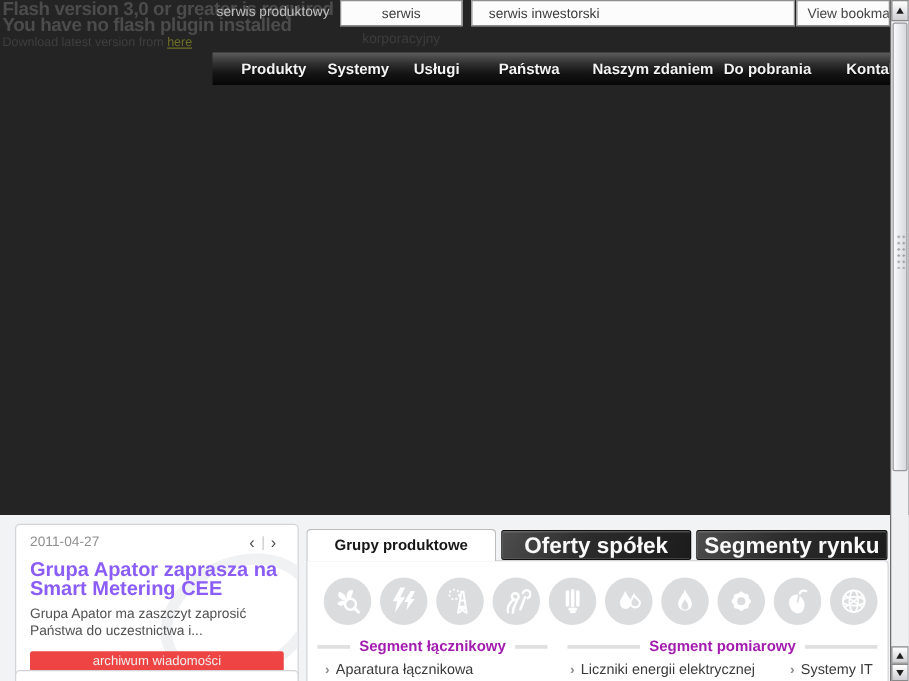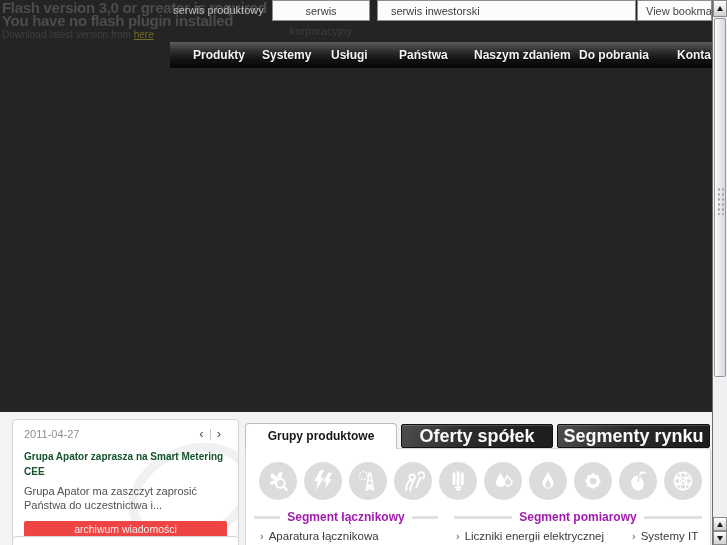--- a/index.html
+++ b/index.html
@@ -33,21 +33,21 @@
   #news-box { position:absolute; left:12px; top:419px; width:227px; background:#fff; border:1px solid #d2d4d8;
               border-radius:4px; padding:8px 11px 11px 11px; z-index:2; overflow:hidden; }
   #news-watermark { position:absolute; right:-18px; top:26px; width:130px; height:96px; border:9px solid #f0f1f3;
                     border-radius:50%; transform:rotate(-24deg); z-index:0; }
   .news-inner { position:relative; z-index:1; }
   #news-head { display:flex; justify-content:space-between; align-items:center; }
   #news-date { font-size:11px; color:#8f8f8f; }
   #news-arrows { display:flex; align-items:center; }
   .news-arrow { font-size:13px; color:#4a4a4a; padding:0 6px; cursor:pointer; line-height:12px; }
   #arrow-divider { width:1px; height:11px; background:#c8c8c8; }
-  #news-title { margin-top:9px; font-size:10px; font-weight:bold; color:#14532d; line-height:15px; cursor:pointer; }
+  #news-title { margin-top:9px; font-size:16px; font-weight:bold; color:#8b5cf6; line-height:15px; cursor:pointer; }
   #news-excerpt { margin-top:5px; font-size:11px; color:#515151; line-height:14px; }
   #news-archive { margin-top:9px; height:16px; background:#ef4444; border-radius:2px; color:#eee;
                   font-size:10.5px; line-height:16px; text-align:center; cursor:pointer; }
 
   
   #shortcuts-box { position:absolute; left:12px; top:536px; width:227px; height:44px; background:#fff;
                    border:1px solid #d2d4d8; border-radius:4px; padding:8px 11px; z-index:2; }
 
   
   #ptab-active { position:absolute; left:245px; top:423px; width:152px; height:26px; background:#fff;

